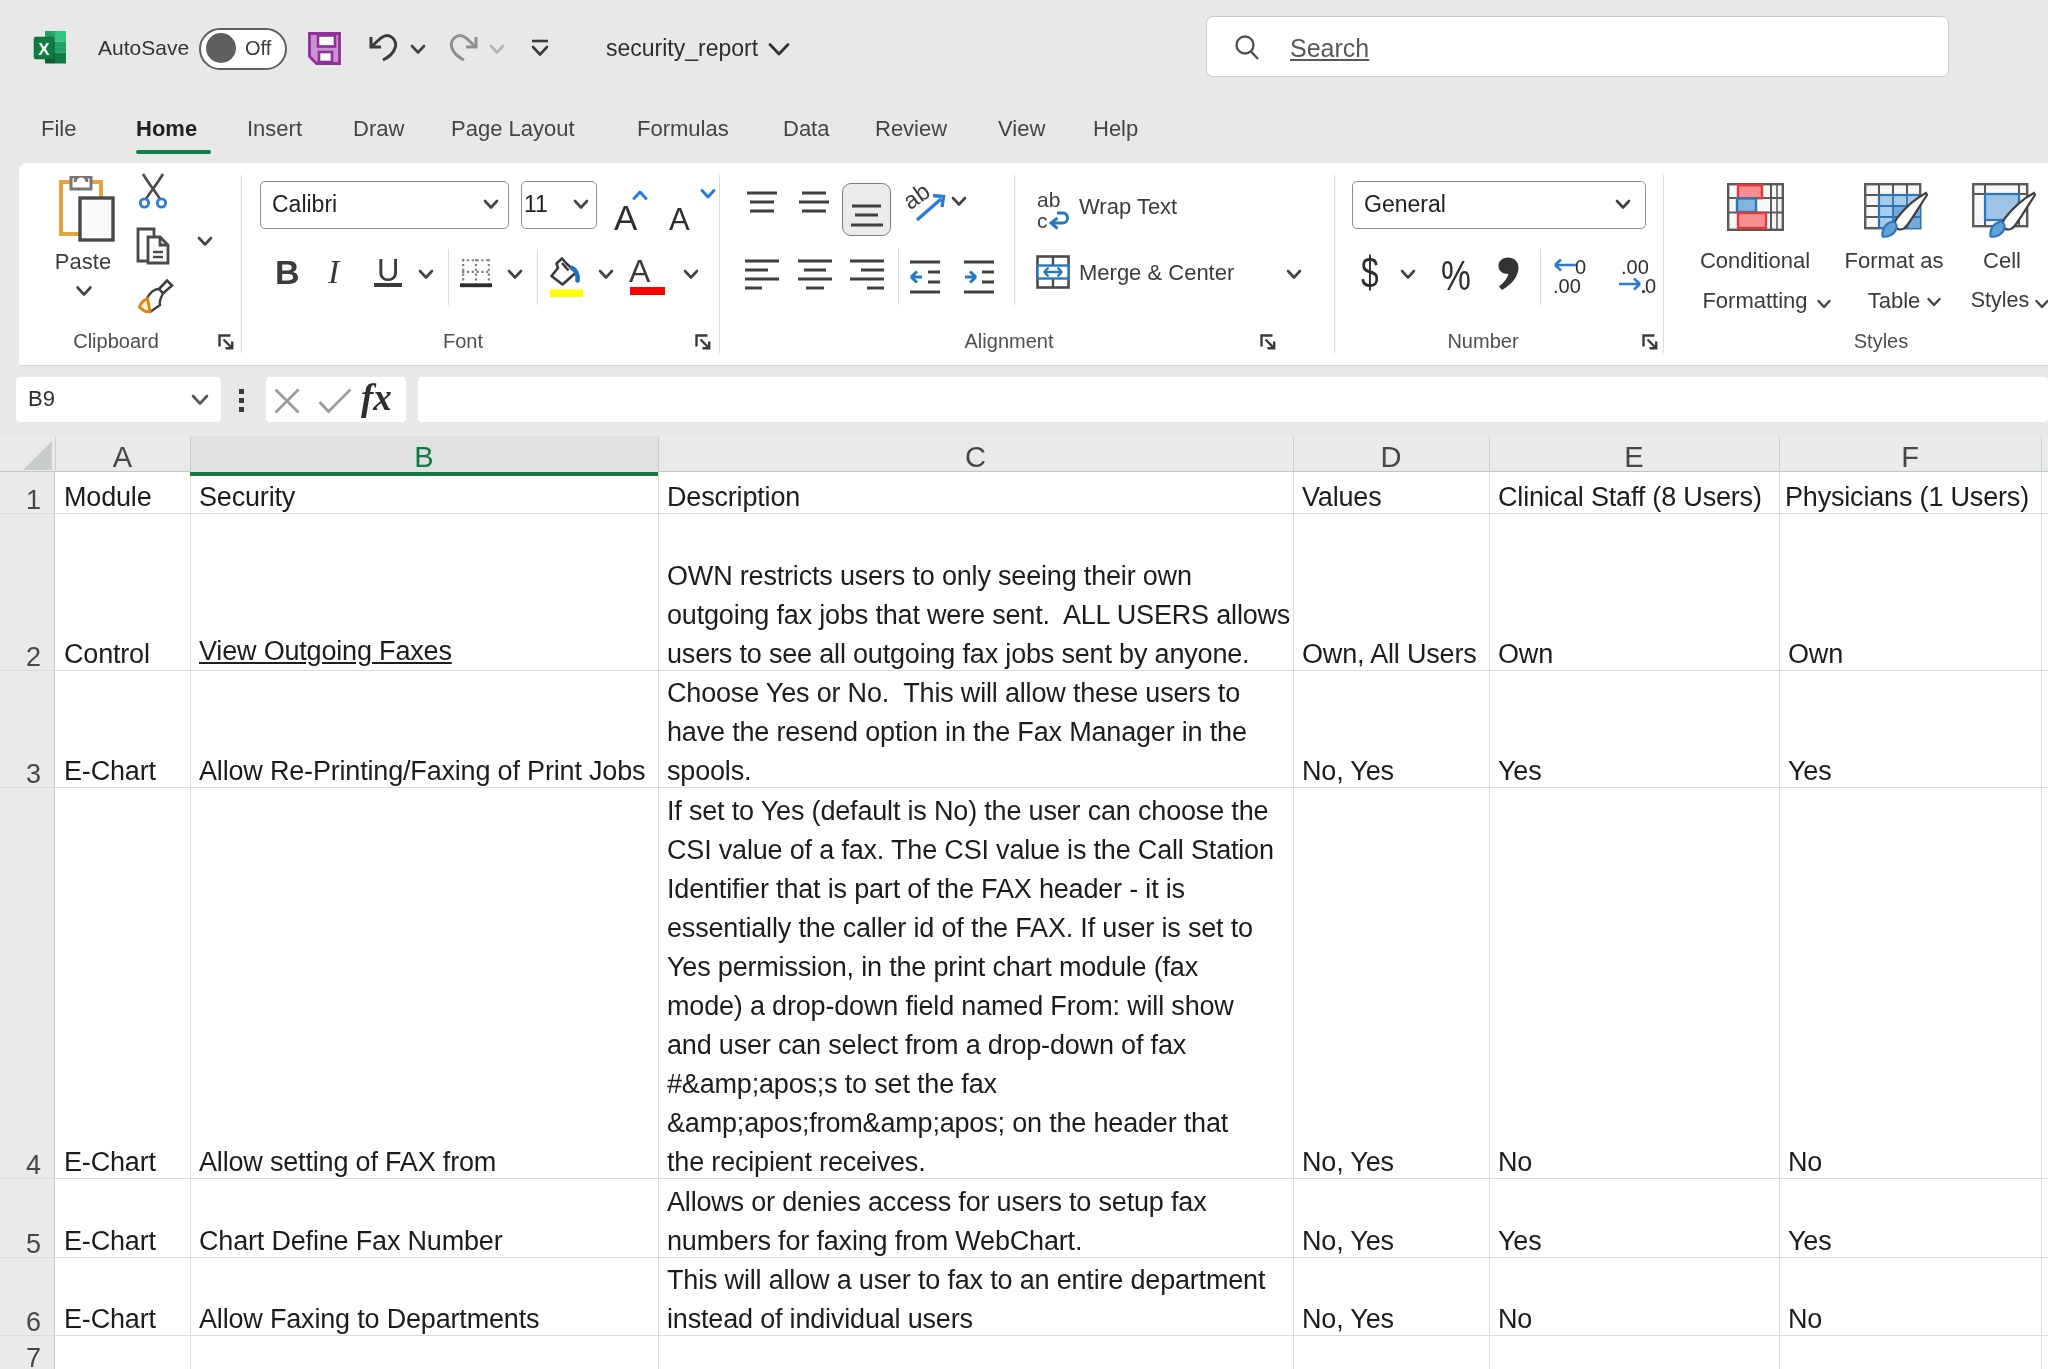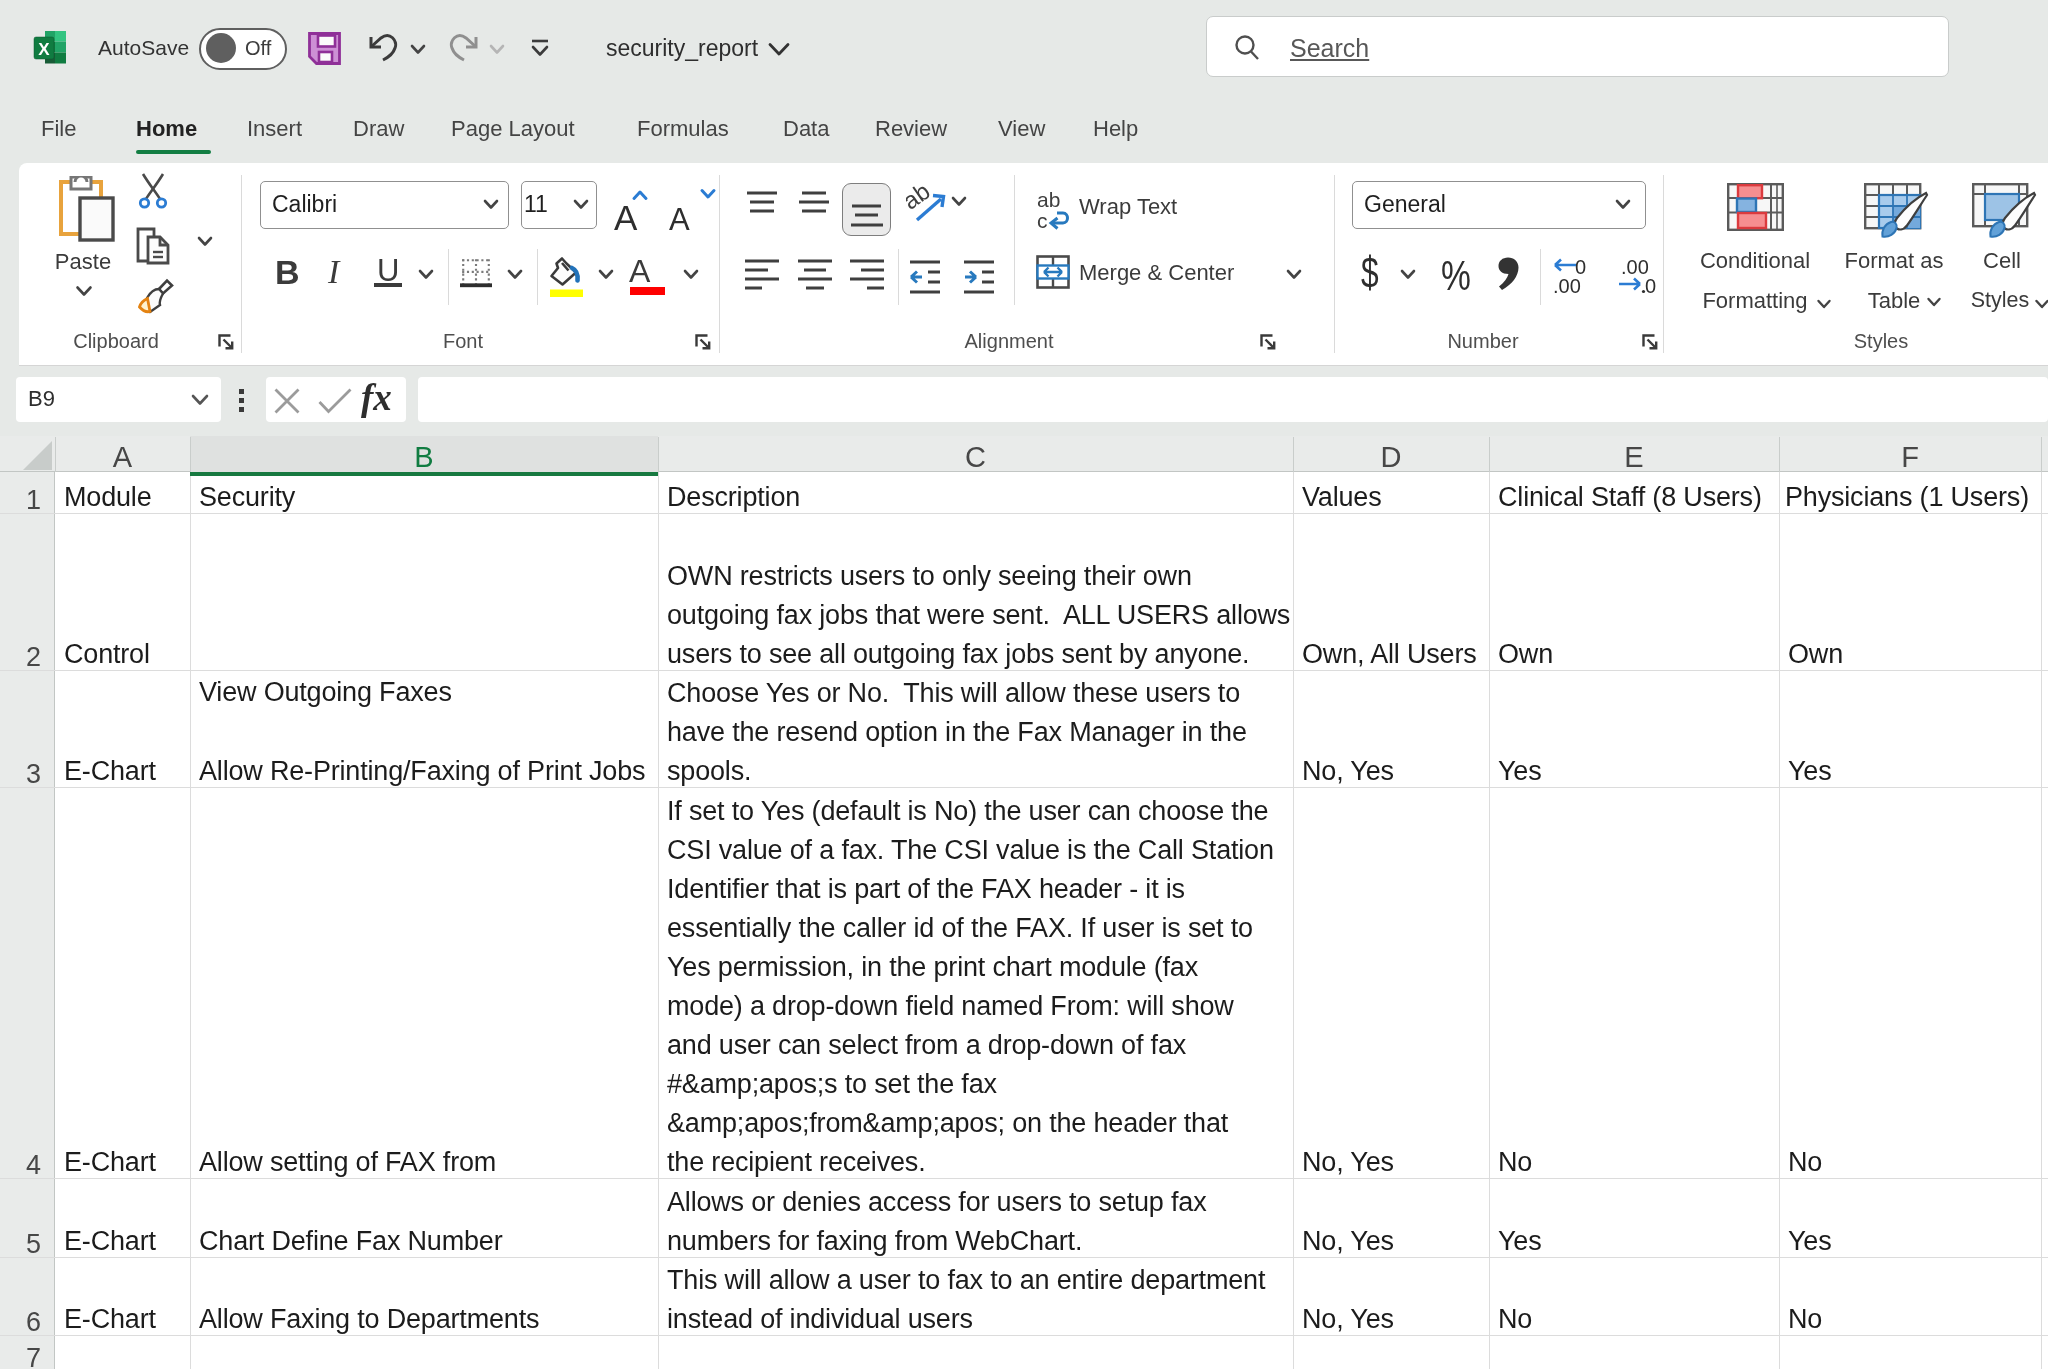--- a/index.html
+++ b/index.html
@@ -456,21 +456,21 @@
     <div class="gridh" style="left:0;top:899px;width:2048px;"></div>
 
     <div class="celltxt" style="left:64px;bottom:852px;">Module</div>
     <div class="celltxt" style="left:199px;bottom:852px;">Security</div>
     <div class="celltxt" style="left:667px;bottom:852px;">Description</div>
     <div class="celltxt" style="left:1302px;bottom:852px;">Values</div>
     <div class="celltxt" style="left:1498px;bottom:852px;">Clinical Staff (8 Users)</div>
     <div class="celltxt" style="left:1785px;bottom:852px;">Physicians (1 Users)</div>
 
     <div class="celltxt" style="left:64px;bottom:695px;">Control</div>
-    <div class="celltxt" style="left:199px;bottom:657px;">View Outgoing Faxes</div>
+    <div class="celltxt" style="left:199px;bottom:698px;text-decoration:underline;">View Outgoing Faxes</div>
     <div class="celltxt" style="left:667px;bottom:695px;">OWN restricts users to only seeing their own
 outgoing fax jobs that were sent.  ALL USERS allows
 users to see all outgoing fax jobs sent by anyone.</div>
     <div class="celltxt" style="left:1302px;bottom:695px;">Own, All Users</div>
     <div class="celltxt" style="left:1498px;bottom:695px;">Own</div>
     <div class="celltxt" style="left:1788px;bottom:695px;">Own</div>
 
     <div class="celltxt" style="left:64px;bottom:578px;">E-Chart</div>
     <div class="celltxt" style="left:199px;bottom:578px;">Allow Re-Printing/Faxing of Print Jobs</div>
     <div class="celltxt" style="left:667px;bottom:578px;">Choose Yes or No.  This will allow these users to

